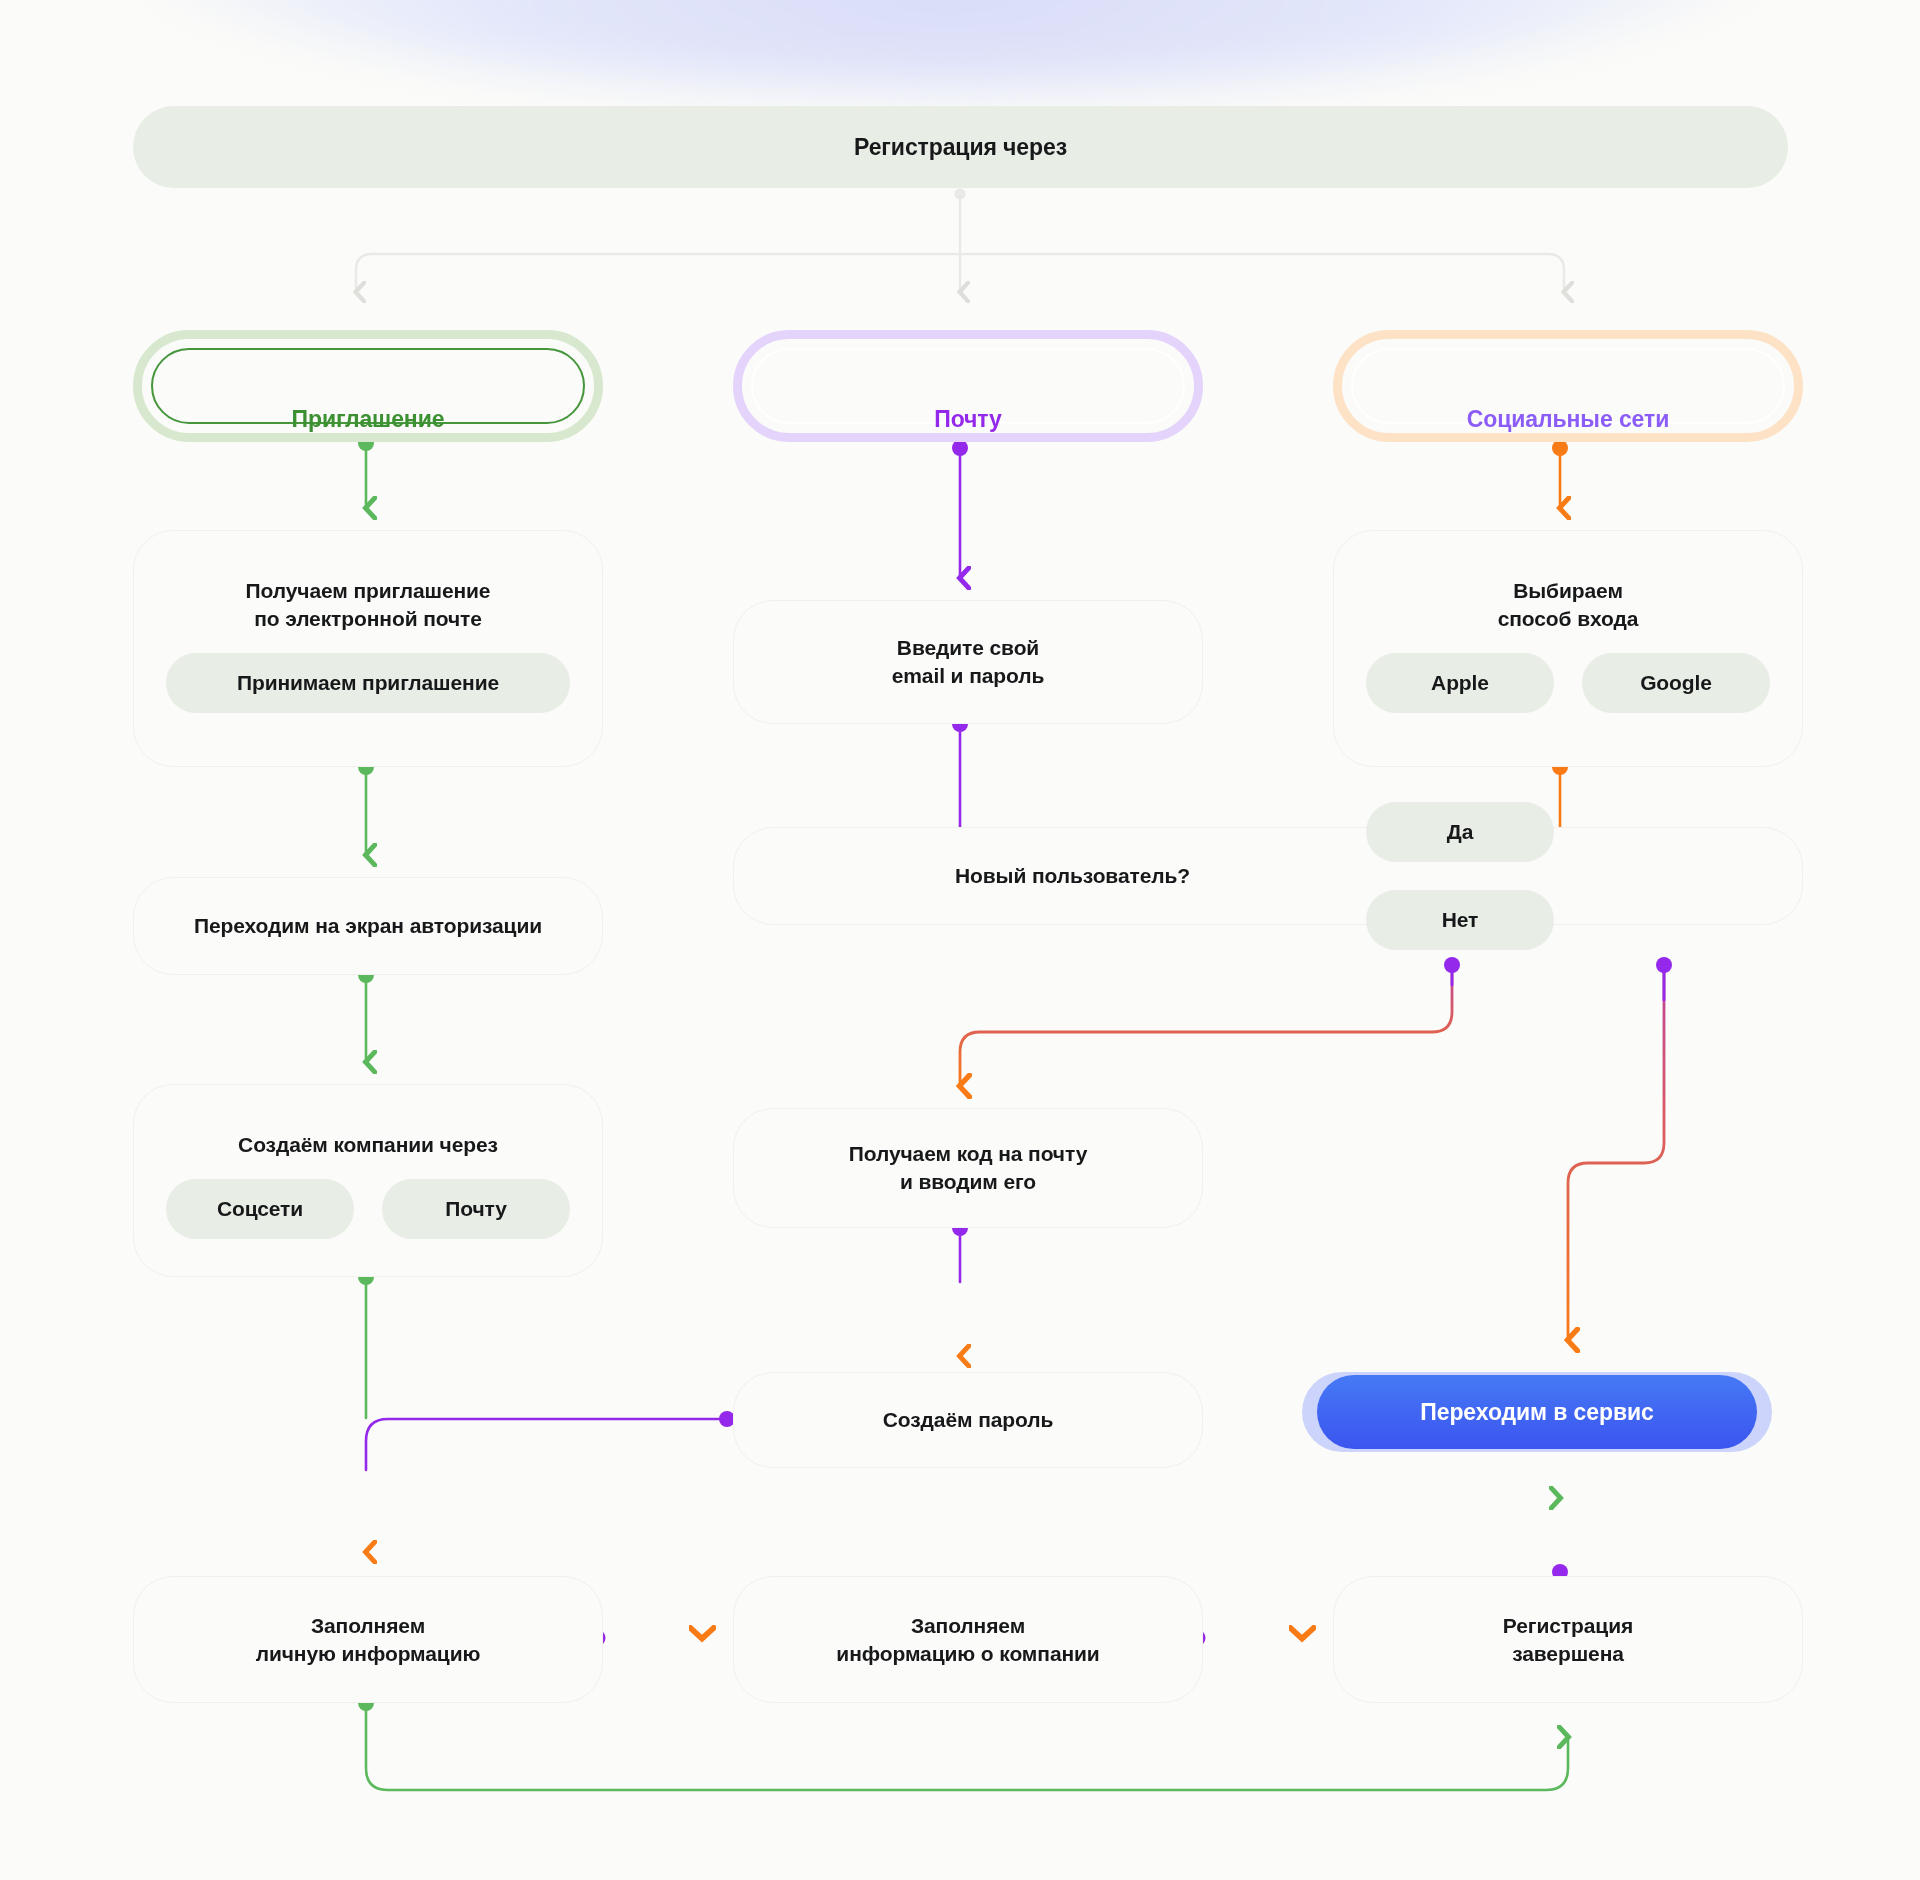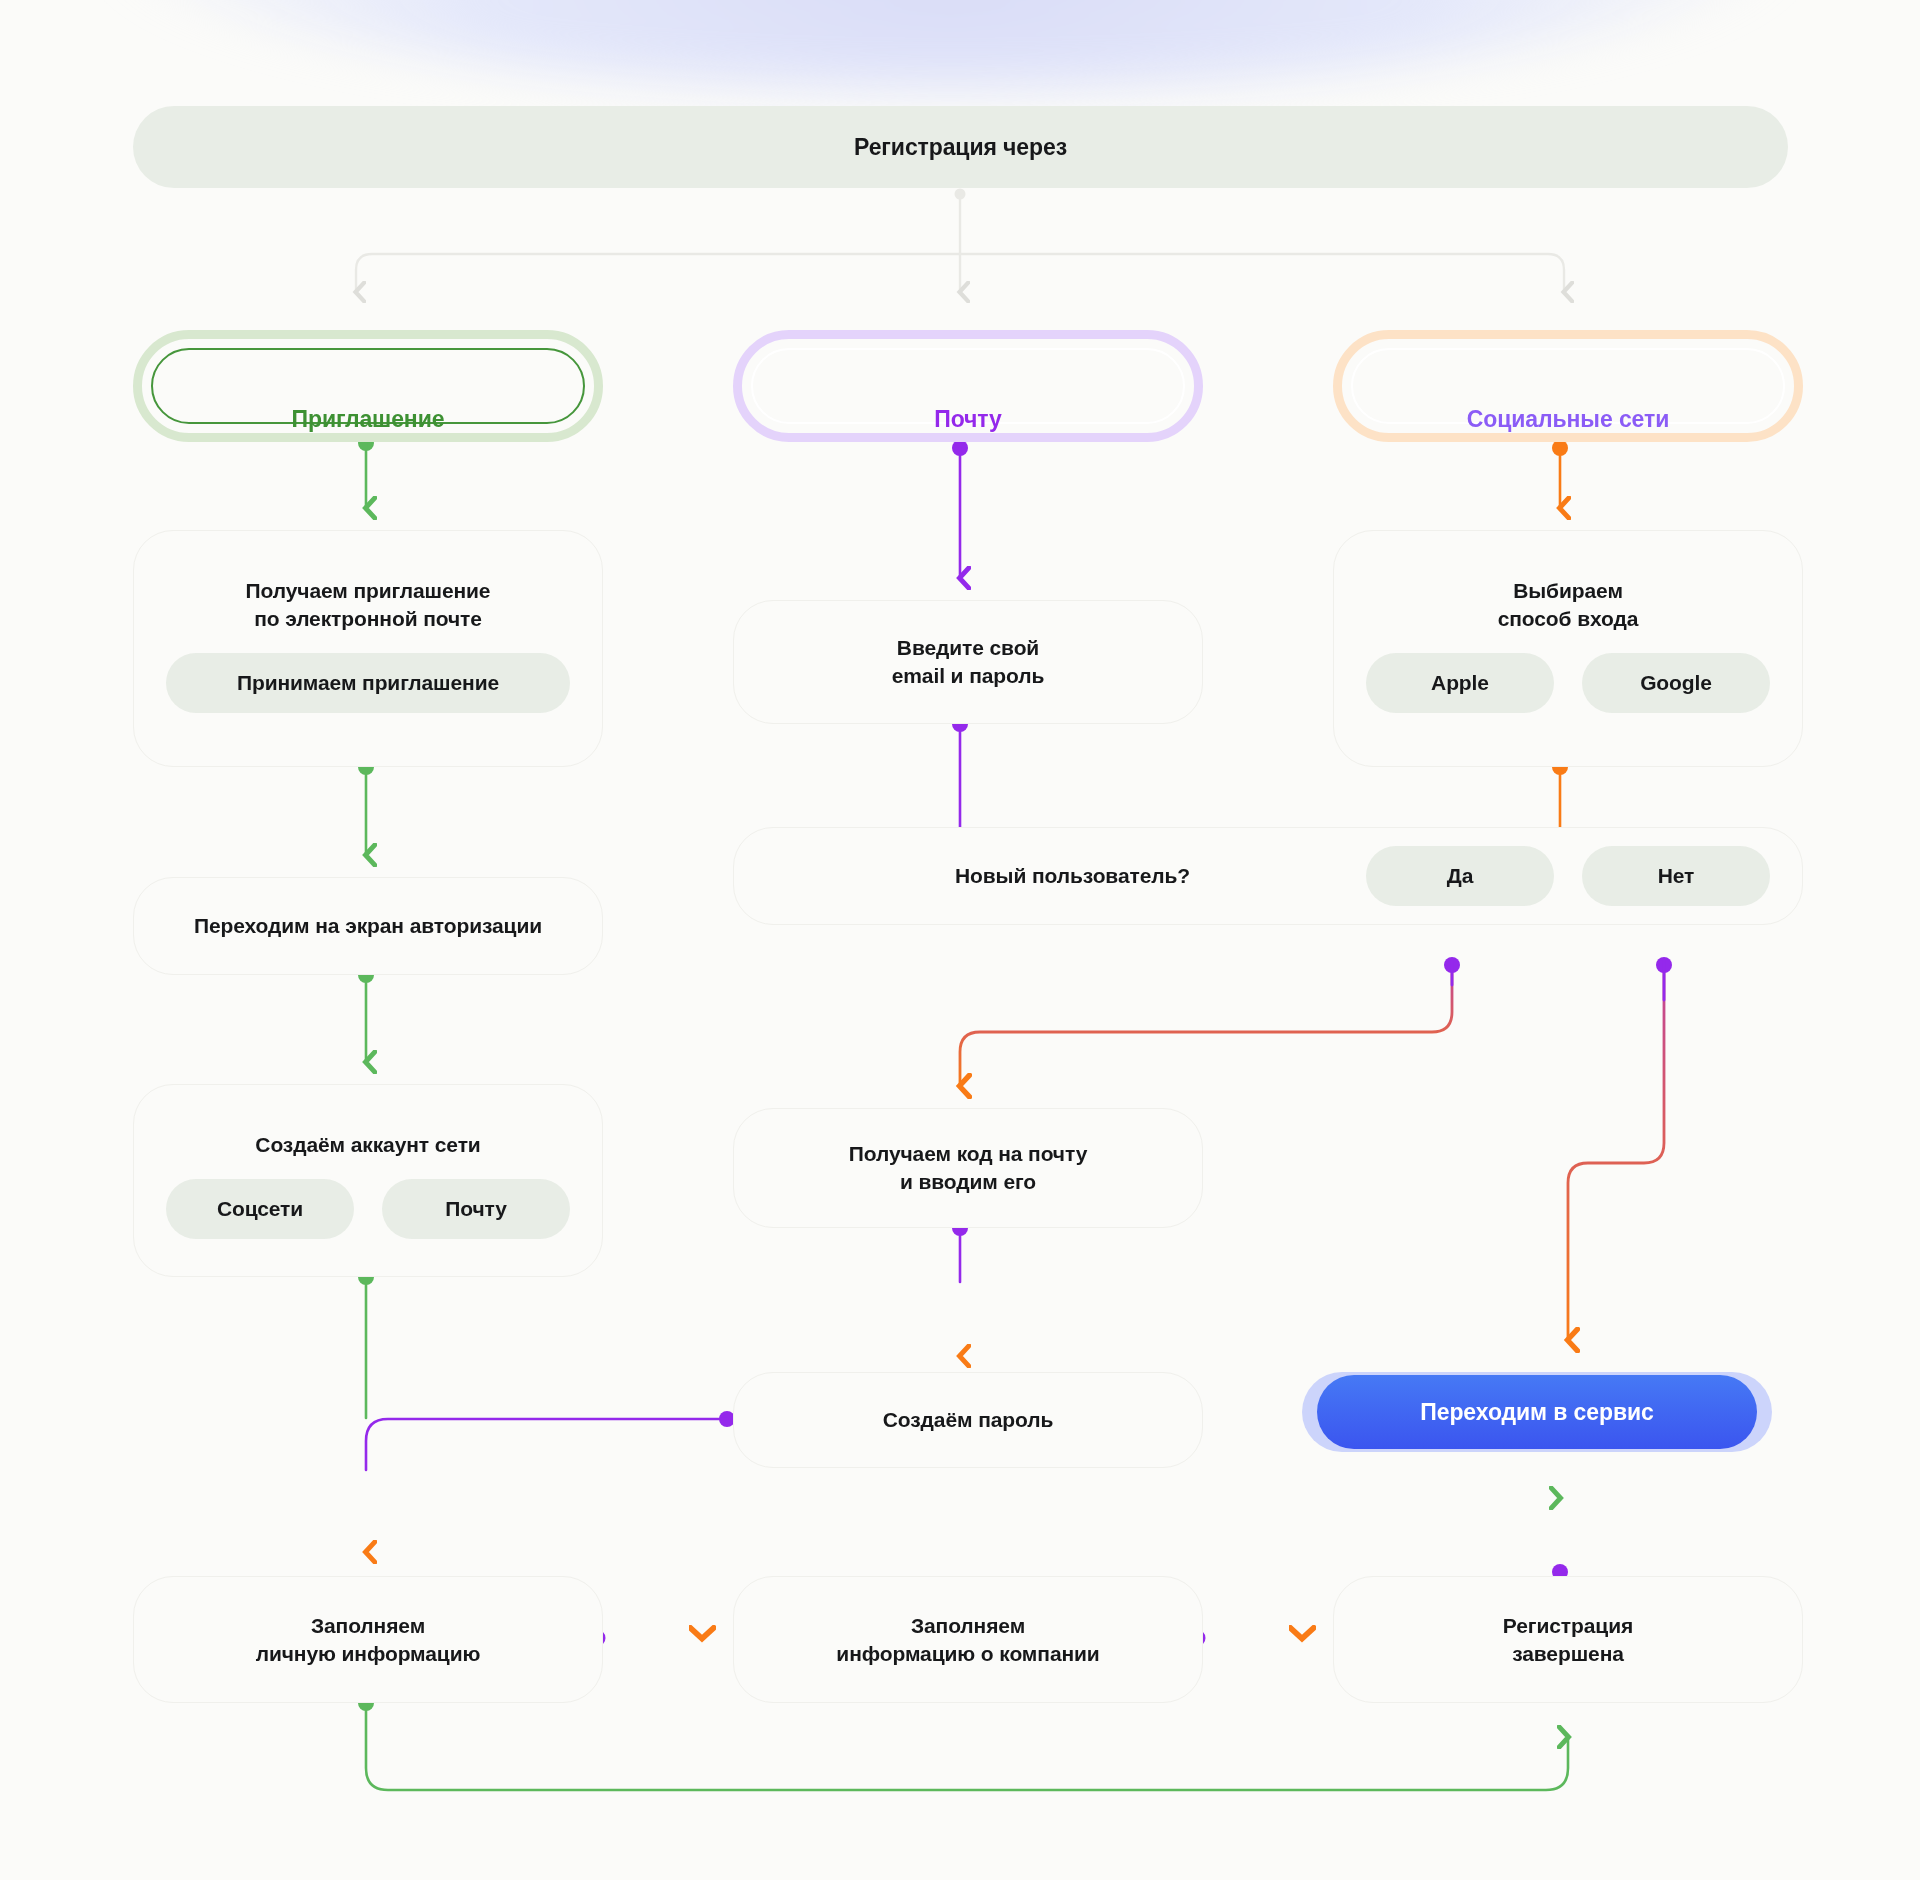--- a/index.html
+++ b/index.html
@@ -234,41 +234,41 @@
         <span>Принимаем приглашение</span>
       </div>
     </div>
   </div>
 
   <div class="node" style="left:133px; top:877px; width:470px; height:98px;">
     <div class="title">Переходим на экран авторизации</div>
   </div>
 
   <div class="node" style="left:133px; top:1084px; width:470px; height:193px; justify-content:flex-start; padding-top:46px;">
-    <div class="title">Создаём аккаунт сети</div>
+    <div class="title">Создаём компании через</div>
     <div class="chiprow">
       <div class="chip" style="width:188px; height:60px;">
         <span>Соцсети</span>
       </div>
       <div class="chip" style="width:188px; height:60px;">
         <span>Почту</span>
       </div>
     </div>
   </div>
 
   <div class="node" style="left:733px; top:600px; width:470px; height:124px;">
     <div class="title">
       <span>Введите свой</span><br>
       <span>email и пароль</span>
     </div>
   </div>
 
   <div class="node" style="left:733px; top:827px; width:1070px; height:98px; flex-direction:row; justify-content:flex-start;">
     <div class="title" style="margin-left:221px;">Новый пользователь?</div>
-    <div style="display:flex; gap:28px; margin-left:176px;">
+    <div style="display:flex; gap:28px; margin-left:176px;flex-direction:column;">
       <div class="chip" style="width:188px; height:60px;">
         <span>Да</span>
       </div>
       <div class="chip" style="width:188px; height:60px;">
         <span>Нет</span>
       </div>
     </div>
   </div>
 
   <div class="node" style="left:733px; top:1108px; width:470px; height:120px;">

